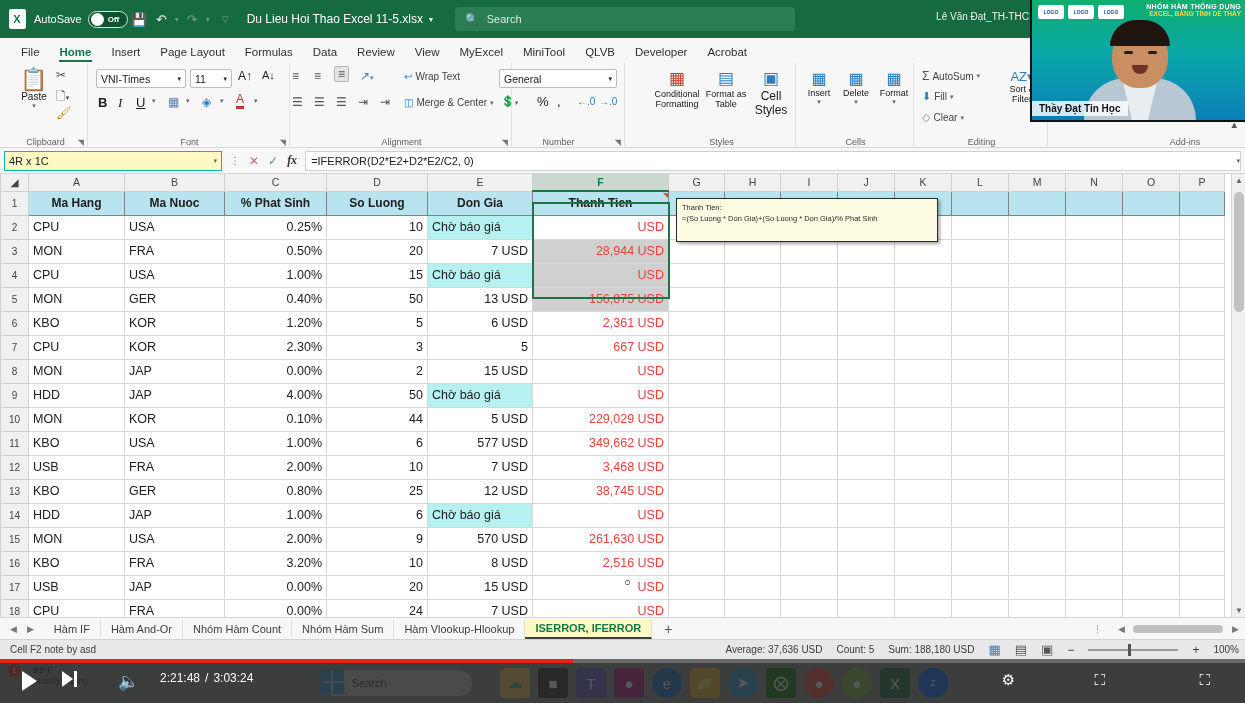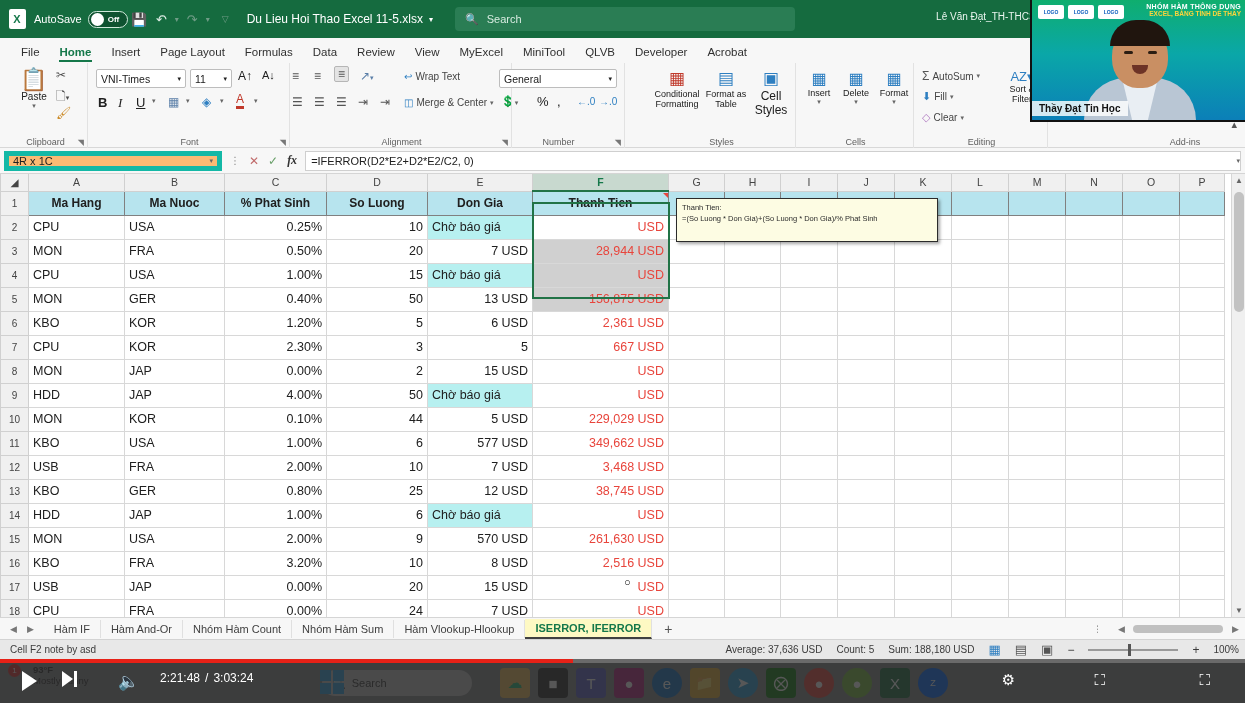--- a/index.html
+++ b/index.html
@@ -28,21 +28,21 @@
 
   
   .ribbon{ position:absolute; left:0; top:63px; width:1245px; height:85px; background:#f7f7f7; border-bottom:1px solid #d8d8d8; }
   .rgroup{ position:absolute; top:0; height:85px; border-right:1px solid #e2e2e2; }
   .rglabel{ position:absolute; bottom:1px; width:100%; text-align:center; font-size:9px; color:#606060; }
   .mini{ font-size:10px; color:#444; display:flex; align-items:center; gap:3px; }
   .sel{ border:1px solid #bdbdbd; background:#fff; height:19px; border-radius:2px; display:flex; align-items:center; padding:0 4px; font-size:10.5px; justify-content:space-between; }
 
   
   .fbar{ position:absolute; left:0; top:148px; width:1245px; height:26px; background:#f7f7f7; border-bottom:1px solid #d5d5d5; display:flex; align-items:center; }
-  .namebox{ width:218px; height:20px; margin-left:4px; border:5px solid #14b8a6; background:#fdba74; display:flex; align-items:center; padding:0 4px; font-size:11px; justify-content:space-between; }
+  .namebox{ width:218px; height:20px; margin-left:4px; border:1px solid #14b8a6; background:#fef9c3; display:flex; align-items:center; padding:0 4px; font-size:11px; justify-content:space-between; }
   .fb-icons{ display:flex; align-items:center; gap:9px; padding:0 8px; color:#8a8a8a; font-size:12px; }
   .fb-input{ flex:1; height:20px; border:1px solid #cfcfcf; background:#fff; display:flex; align-items:center; padding:0 5px; font-size:11px; margin-right:4px; }
 
   
   .gridwrap{ position:absolute; left:0; top:174px; width:1245px; height:443px; background:#fff; overflow:hidden; }
   table.grid{ border-collapse:collapse; table-layout:fixed; }
   .colhdr td{ height:17px; background:#f0f0f0; border:1px solid #d0d0d0; border-top:none; text-align:center; font-size:10.5px; color:#444; }
   .colhdr td.selhdr{ background:#c8d9cf; color:#15784a; font-weight:bold; border-bottom:2px solid #217346; }
   .rowhdr{ width:28px; background:#f0f0f0; border:1px solid #d0d0d0; text-align:center; font-size:10px; color:#444; }
   td.cell{ border:1px solid #d8d8d8; height:24px; font-size:12.5px; padding:0 4px; white-space:nowrap; overflow:hidden; }

